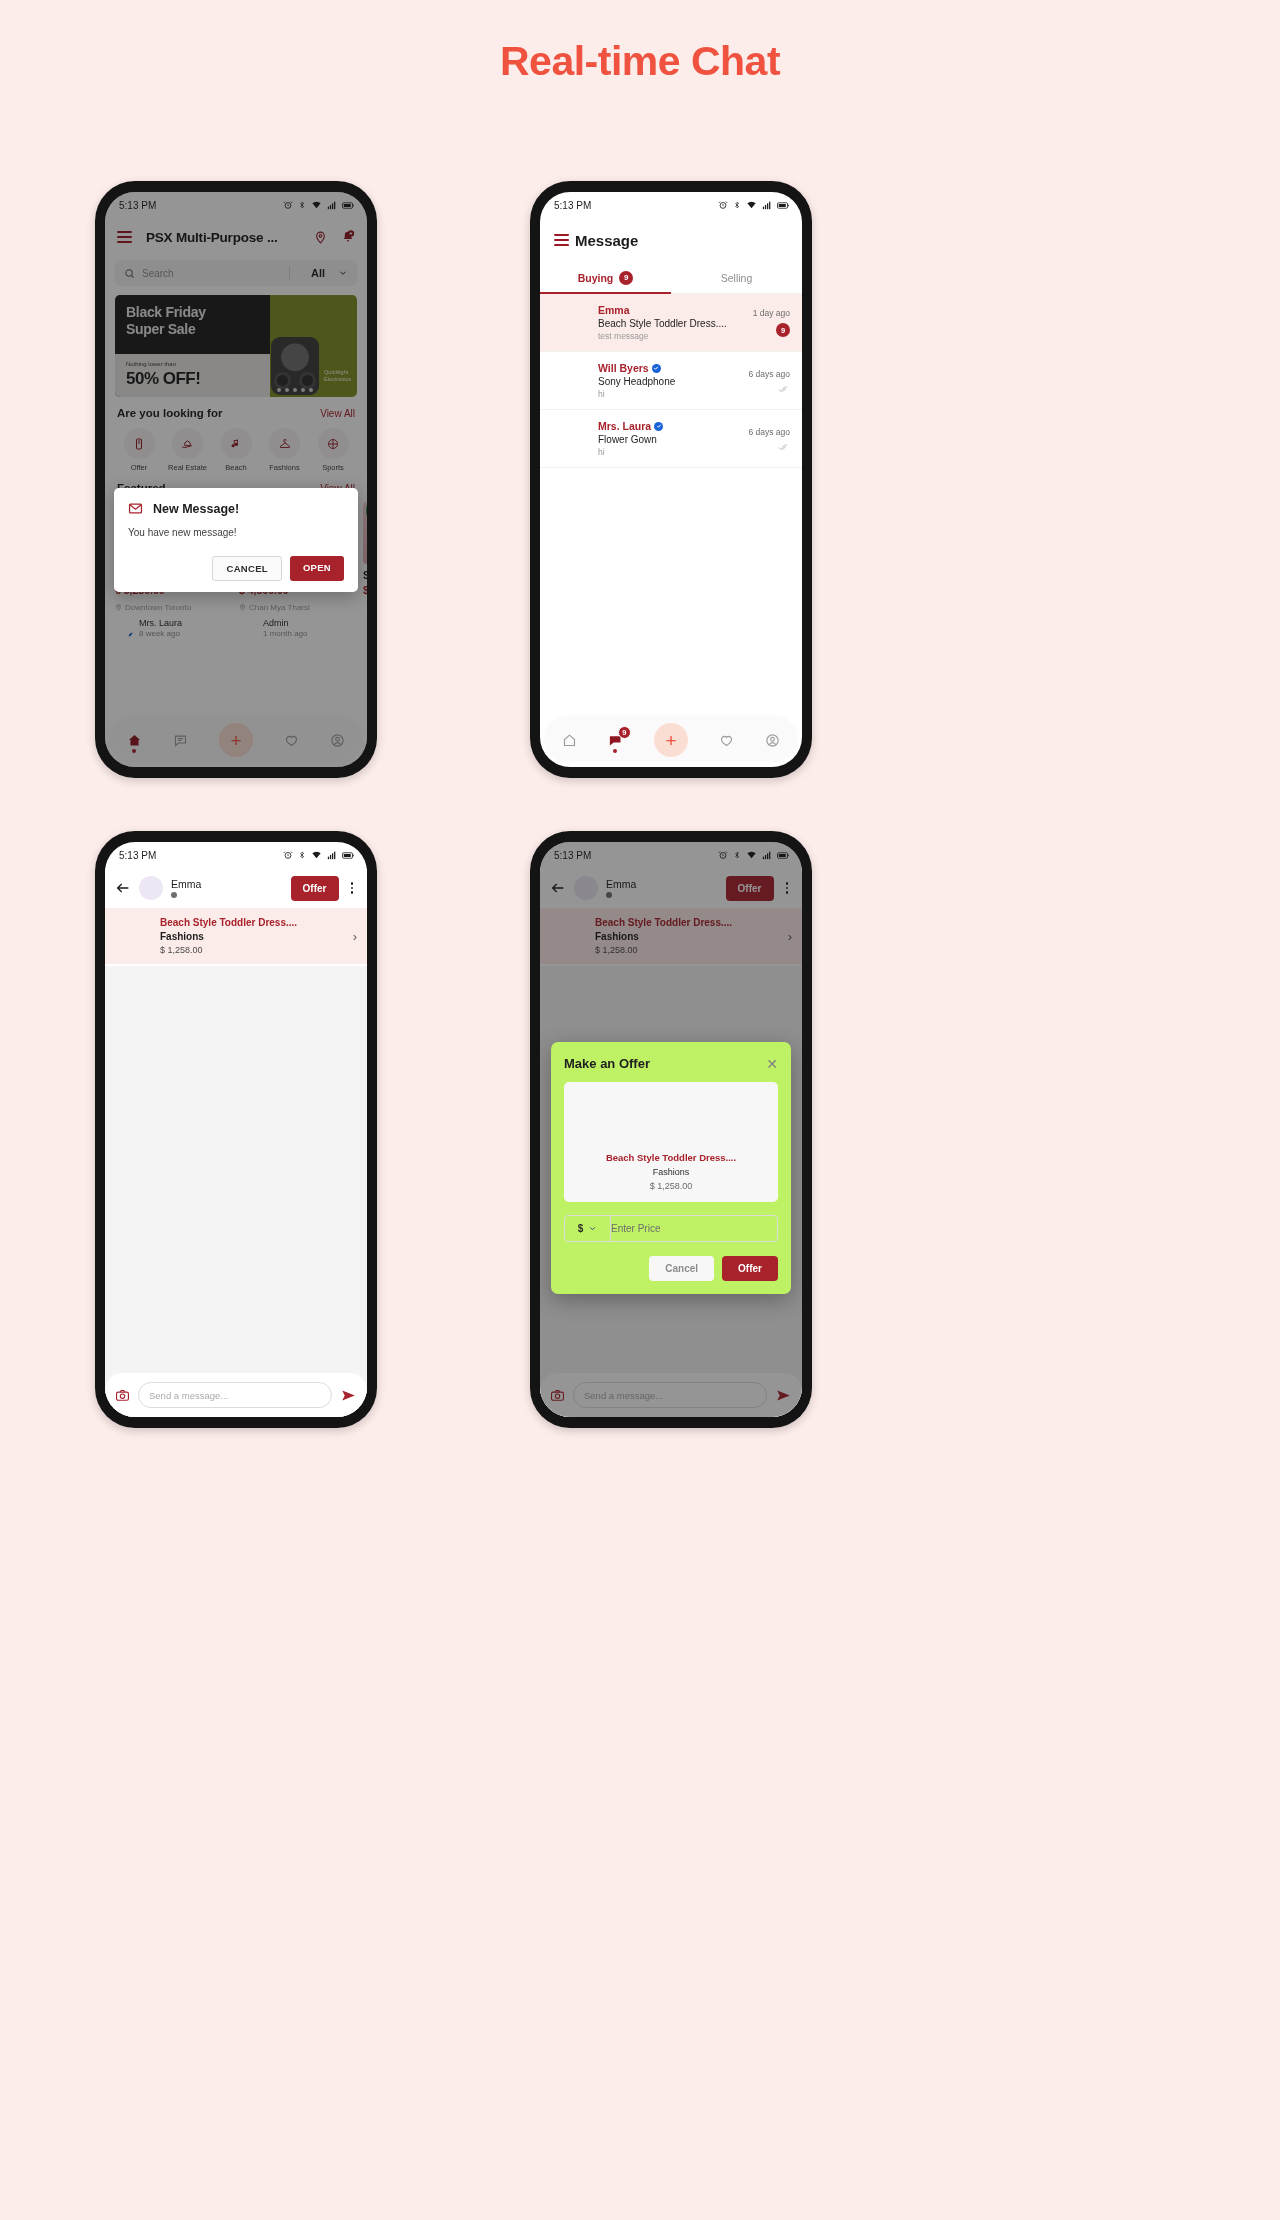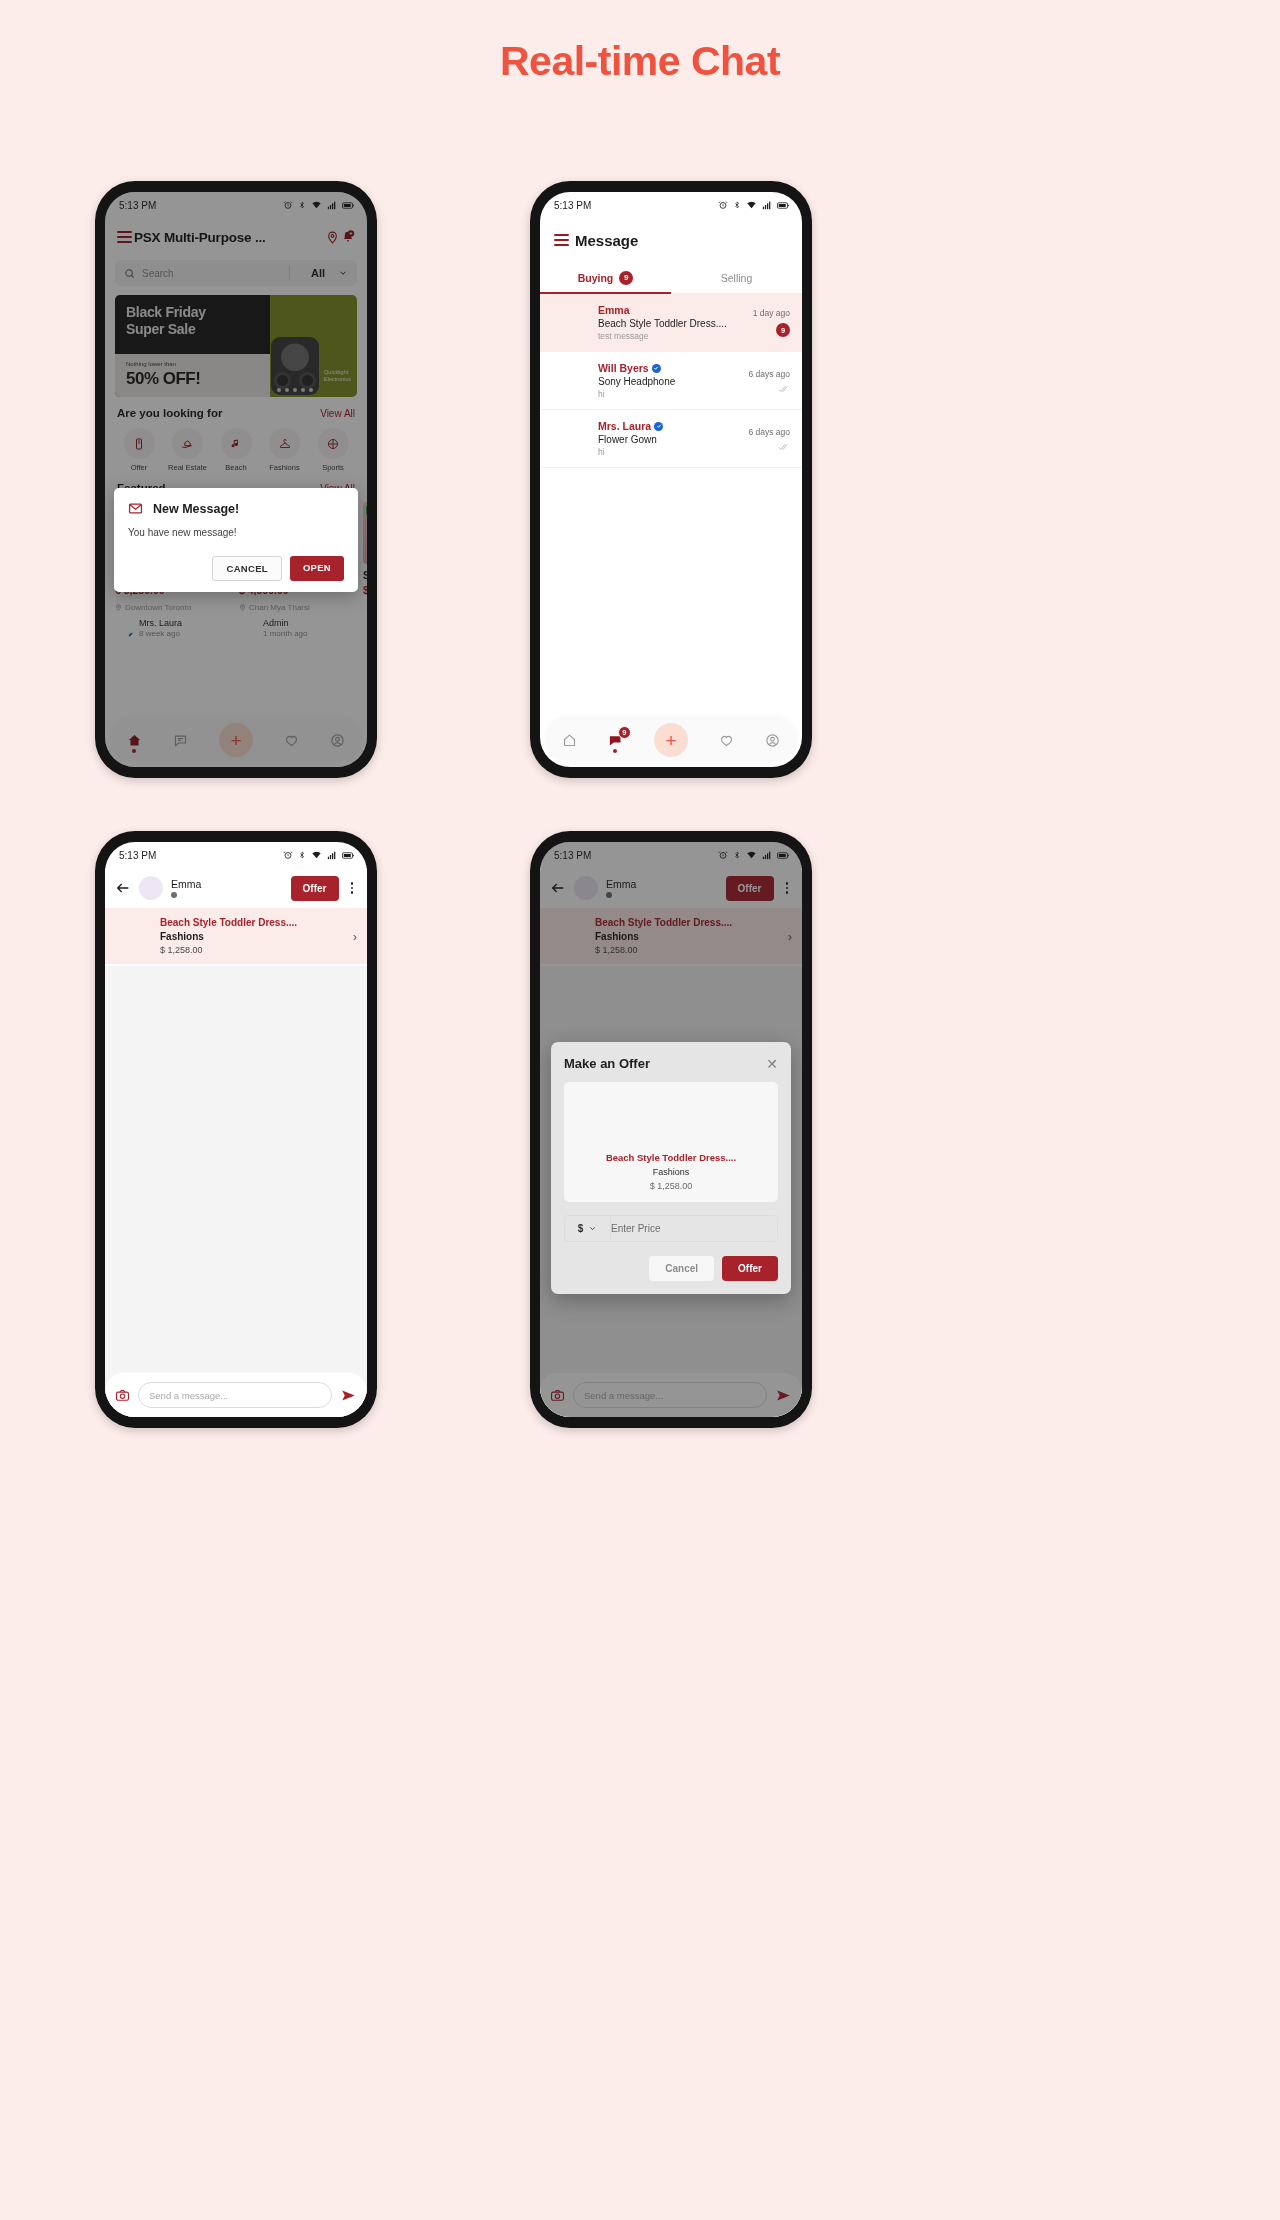--- a/index.html
+++ b/index.html
@@ -47,21 +47,21 @@
   .statusbar {
     display: flex; align-items: center; justify-content: space-between;
     height: 26px; padding: 0 12px 0 14px;
     font-size: 10px; color: #1d1d1d; font-weight: 500;
   }
   .sb-icons { display: flex; align-items: center; gap: 5px; }
   .sb-icons svg { display: block; }
 
   
   .appbar {
-    display: flex; align-items: center; height: 38px; padding: 0 12px; gap: 2px;
+    display: flex; align-items: center; height: 38px; padding: 0 12px; gap: 14px;
   }
   .hamburger { width: 15px; display: flex; flex-direction: column; gap: 3px; flex: none; }
   .hamburger i { display: block; height: 1.8px; background: #9c1823; border-radius: 2px; }
   .appbar-title { font-size: 13.5px; font-weight: bold; color: #171717; letter-spacing: -0.2px; }
   .appbar-spacer { flex: 1; }
   .appbar-ico { color: #8e1620; display:flex; align-items:center; }
 
   
   .searchrow {
     margin: 4px 10px 0; height: 26px; background: #f2f2f3; border-radius: 6px;
@@ -212,21 +212,21 @@
   }
   .ci-field {
     flex: 1; height: 26px; border: 1px solid #dcdcdc; border-radius: 13px;
     display: flex; align-items: center; padding: 0 10px;
     font-size: 9.5px; color: #a9a9a9;
   }
 
   
   .offer-modal {
     position: absolute; left: 11px; right: 11px; top: 200px;
-    background: #e5e5e5; border-radius: 7px; padding: 14px 13px 13px;
+    background: #bef264; border-radius: 7px; padding: 14px 13px 13px;
     box-shadow: 0 6px 22px rgba(0,0,0,.3);
   }
   .om-head { display: flex; align-items: center; justify-content: space-between; }
   .om-title { font-size: 13px; font-weight: bold; color: #1f1f1f; }
   .om-close { color: #808080; font-size: 14px; line-height: 1; }
   .om-card { background: #f7f7f7; border-radius: 5px; padding: 11px; margin-top: 11px; text-align: center; }
   .om-img { width: 51px; height: 51px; margin: 0 auto; border-radius: 2px; overflow: hidden; }
   .om-name { font-size: 9.5px; font-weight: bold; color: #a8222c; margin-top: 8px; }
   .om-sub { font-size: 9px; color: #2c2c2c; margin-top: 4px; }
   .om-price { font-size: 9px; color: #6b6b6b; margin-top: 4px; }

